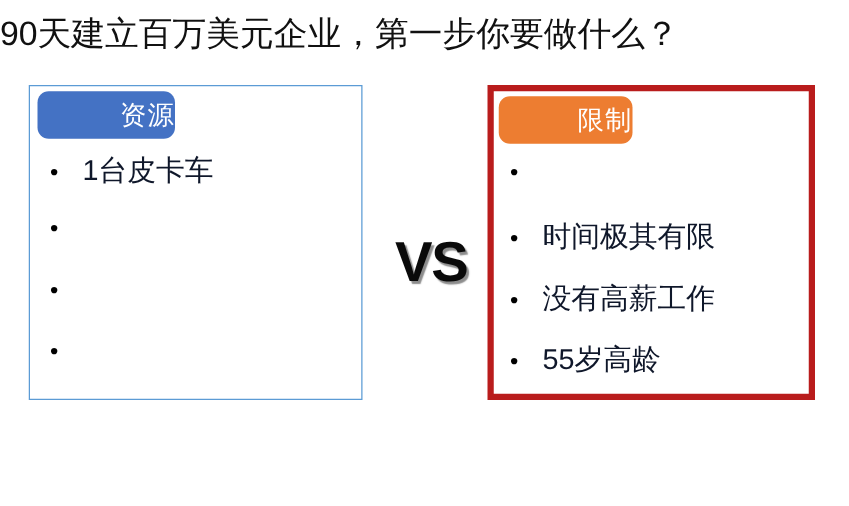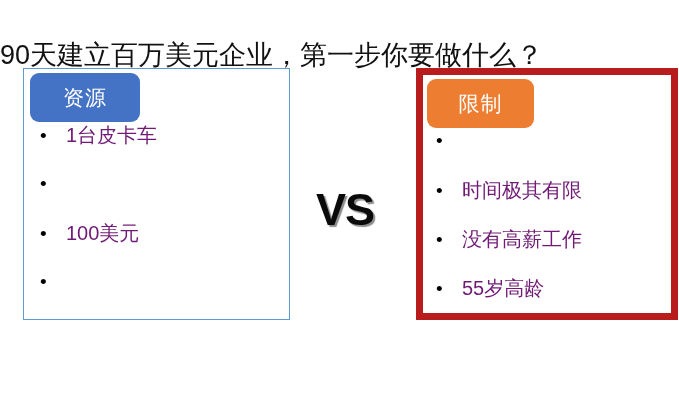--- a/index.html
+++ b/index.html
@@ -22,51 +22,50 @@
     left: 0;
     top: 8px;
     width: 537px;
     text-align: center;
     font-size: 27px;
     line-height: 38px;
     font-weight: 400;
     color: #111111;
     letter-spacing: 0px;
     white-space: nowrap;
-    margin-top: 28px;
   }
 
   
   .panel {
     position: absolute;
     top: 68px;
     height: 252px;
     background: #ffffff;
     box-sizing: border-box;
   }
   .panel-left {
     left: 23px;
     width: 267px;
     border: 1px solid #5B9BD5;
   }
   .panel-right {
-    left: 416px;
+    left: 390px;
     width: 262px;
-    border: 7px solid #b91c1c;
+    border: 5px solid #b91c1c;
   }
 
   
   .badge {
     position: absolute;
     top: 4px;
-    height: 49px;
+    height: 38px;
     border-radius: 9px;
     display: flex;
     align-items: center;
-    justify-content: center;
+    justify-content: flex-end;
     color: #ffffff;
     font-size: 21px;
     line-height: 1;
     letter-spacing: 1px;
     box-sizing: border-box;
   }
   .badge-resources {
     left: 6px;
     width: 110px;
     background: #4472C4;
@@ -99,23 +98,23 @@
 
   .bullet-dot {
     width: 26px;
     flex: 0 0 26px;
     font-size: 19px;
     line-height: 1;
     color: #000000;
     text-align: left;
   }
   .bullet-text {
-    font-size: 20px;
+    font-size: 23px;
     line-height: 1;
-    color: #701a75;
+    color: #0f172a;
     white-space: nowrap;
   }
 
   
   .vs-label {
     position: absolute;
     left: 305px;
     top: 182px;
     width: 80px;
     text-align: center;
@@ -139,21 +138,20 @@
   <ul class="bullet-list bullet-left">
     <li class="bullet-item">
       <span class="bullet-dot">•</span>
       <span class="bullet-text">1台皮卡车</span>
     </li>
     <li class="bullet-item">
       <span class="bullet-dot">•</span>
     </li>
     <li class="bullet-item">
       <span class="bullet-dot">•</span>
-      <span class="bullet-text">100美元</span>
     </li>
     <li class="bullet-item">
       <span class="bullet-dot">•</span>
     </li>
   </ul>
 </div>
 
 <div class="vs-label">VS</div>
 
 <div class="panel panel-right">

